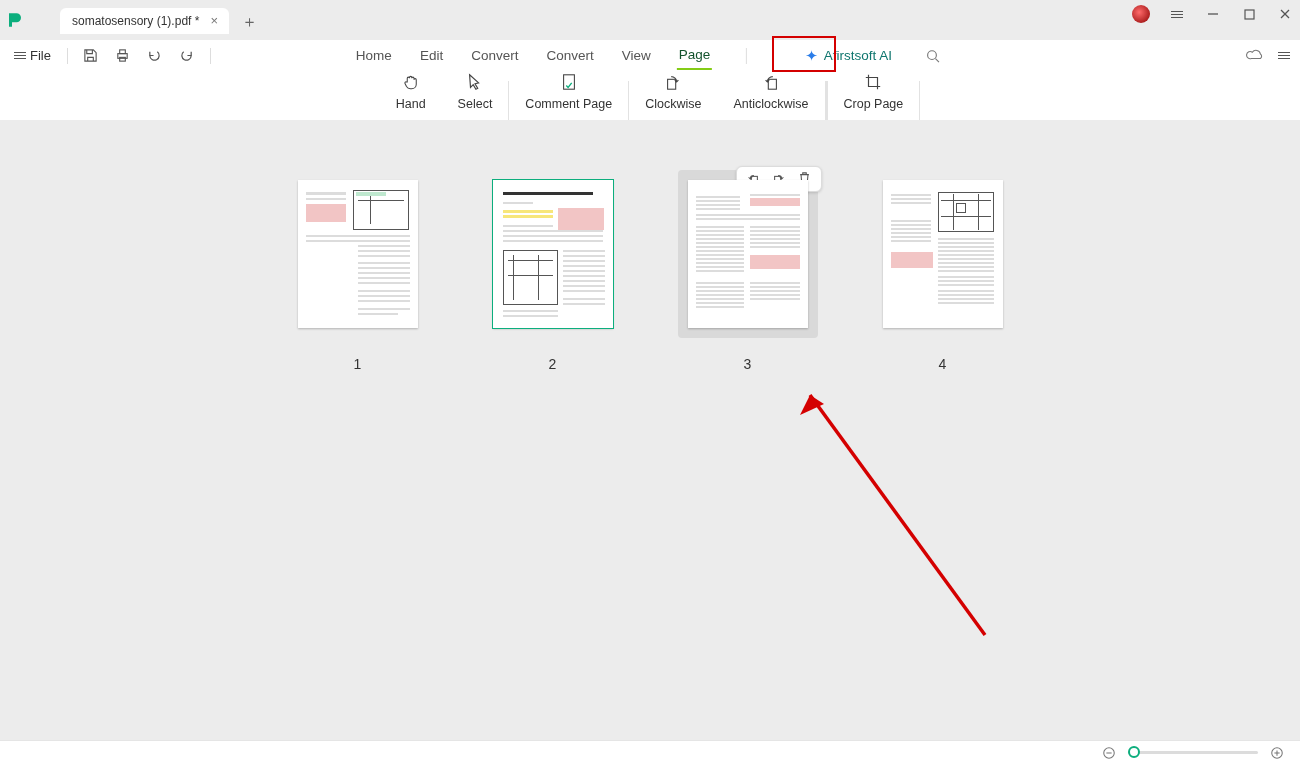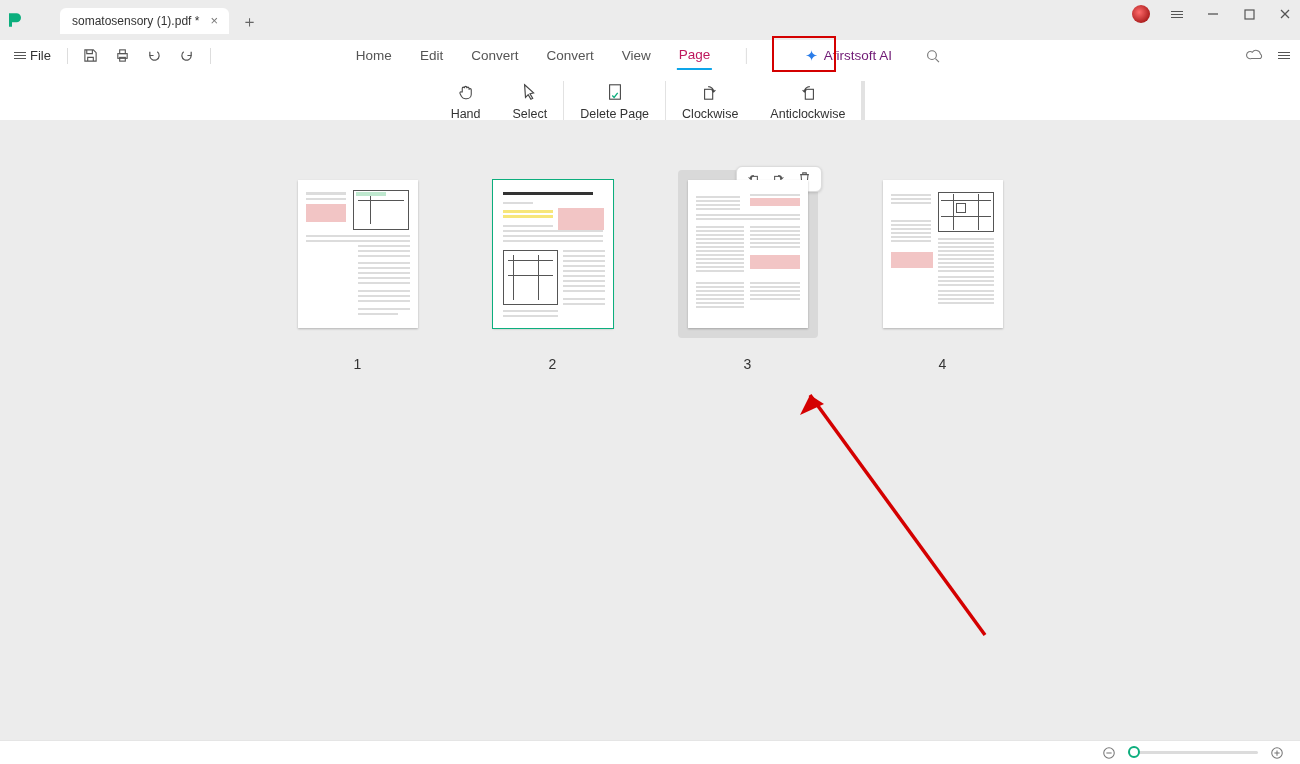--- a/index.html
+++ b/index.html
@@ -21,31 +21,31 @@
   .filebar { height: 32px; background: #fff; border-bottom: 1px solid #fff; display: flex; align-items: center; position: relative; }
   .file-left { display: flex; align-items: center; gap: 6px; padding-left: 8px; }
   .file-btn { display: flex; align-items: center; gap: 4px; font-size: 13px; color: #333; padding: 2px 6px; }
   .ham { display: inline-block; width: 12px; }
   .ham span { display: block; width: 12px; height: 1px; background: #555; margin: 2px 0; }
   .vsep { width: 1px; height: 16px; background: #ddd; margin: 0 4px; }
   .tool-icon { width: 26px; height: 24px; display: flex; align-items: center; justify-content: center; color: #555; }
 
   .main-menu { position: absolute; left: 50%; transform: translateX(-50%); display: flex; align-items: center; gap: 24px; height: 32px; }
   .main-menu .mitem { font-size: 13.5px; color: #555; padding: 6px 2px; }
-  .main-menu .mitem.active { color: #be185d; border-bottom: 2px solid #0ea5e9; }
+  .main-menu .mitem.active { color: #14532d; border-bottom: 2px solid #84cc16; }
   .page-hi { position: absolute; border: 2.5px solid #d40000; pointer-events: none; }
   .ai-group { display: flex; align-items: center; gap: 6px; margin-left: 30px; }
-  .ai-label { font-size: 13.5px; color: #701a75; }
+  .ai-label { font-size: 13.5px; color: #0f766e; }
   .sparkle { color: #2b7de9; font-size: 15px; }
   .right-icons { position: absolute; right: 10px; display: flex; align-items: center; gap: 14px; color: #777; }
 
   
   .ribbon { background: #fff; border-bottom: 1px solid #e2e2e2; display: flex; justify-content: center; height: 60px; }
   .ribbon-inner { display: flex; align-items: center; }
-  .rtool { display: flex; flex-direction: column; align-items: center; justify-content: center; gap: 5px; padding: 0 16px; font-size: 12.5px; color: #333; height: 60px; }
+  .rtool { display: flex; flex-direction: column; align-items: center; justify-content: flex-start; gap: 5px; padding: 0 16px; font-size: 12.5px; color: #333; height: 60px; }
   .rtool .ic { width: 20px; height: 20px; display: flex; align-items: center; justify-content: center; color: #444; }
   .rsep { width: 1px; height: 42px; background: #e2e2e2; }
 
   
   .workspace { position: absolute; top: 120px; left: 0; right: 0; bottom: 24px; background: #ececec; }
   .thumb-row { display: flex; gap: 55px; padding: 50px 0 0 0; justify-content: center; align-items: flex-start; }
   .thumb-col { display: flex; flex-direction: column; align-items: center; gap: 18px; position: relative; }
   .thumb-wrap { padding: 10px; border-radius: 4px; }
   .thumb-wrap.sel-bg { background: #d9d9d9; }
   .thumb { width: 120px; height: 148px; background: #fff; box-shadow: 0 1px 2px rgba(0,0,0,0.25); position: relative; overflow: hidden; }
@@ -206,21 +206,21 @@
       <span data-interactable="false">Select</span>
     </div>
     <div class="rsep" data-interactable="false"></div>
     <div class="rtool" data-interactable="true">
       <span class="ic" data-interactable="false">
           <svg width="16" height="18" viewBox="0 0 16 20">
             <rect x="2" y="2" width="12" height="16" fill="none" stroke="#444" stroke-width="1.2"></rect>
             <path d="M5 14l2 2 4-5" fill="none" stroke="#0cae7d" stroke-width="1.5"></path>
           </svg>
         </span>
-      <span data-interactable="false">Delete Page</span>
+      <span data-interactable="false">Comment Page</span>
     </div>
     <div class="rsep" data-interactable="false"></div>
     <div class="rtool" data-interactable="true">
       <span class="ic" data-interactable="false">
           <svg width="18" height="18" viewBox="0 0 20 20">
             <rect x="4" y="7" width="9" height="11" fill="none" stroke="#444" stroke-width="1.2"></rect>
             <path d="M14 10 A6 6 0 0 0 8 4" fill="none" stroke="#444" stroke-width="1.3"></path>
             <path d="M16 8l-2 2-2-2" fill="none" stroke="#444" stroke-width="1.3"></path>
           </svg>
         </span>
@@ -232,20 +232,28 @@
             <rect x="7" y="7" width="9" height="11" fill="none" stroke="#444" stroke-width="1.2"></rect>
             <path d="M6 10 A6 6 0 0 1 12 4" fill="none" stroke="#444" stroke-width="1.3"></path>
             <path d="M4 8l2 2 2-2" fill="none" stroke="#444" stroke-width="1.3"></path>
           </svg>
         </span>
       <span data-interactable="false">Anticlockwise</span>
     </div>
     <div class="rsep" data-interactable="false"></div>
     <div class="rsep" data-interactable="false"></div>
     <div class="rsep" data-interactable="false"></div>
+    <div class="rtool" data-interactable="true">
+      <span class="ic" data-interactable="false">
+          <svg width="18" height="18" viewBox="0 0 20 20">
+            <path d="M5 2v13h13M2 5h13v13" fill="none" stroke="#444" stroke-width="1.3"></path>
+          </svg>
+        </span>
+      <span data-interactable="false">Crop Page</span>
+    </div>
     <div class="rsep" data-interactable="false"></div>
   </div>
 </div>
 
 <div class="workspace" data-interactable="false">
   <div class="thumb-row" data-interactable="false">
 
     <div class="thumb-col" data-interactable="true">
       <div class="thumb-wrap">
           <div class="thumb" data-interactable="false">

